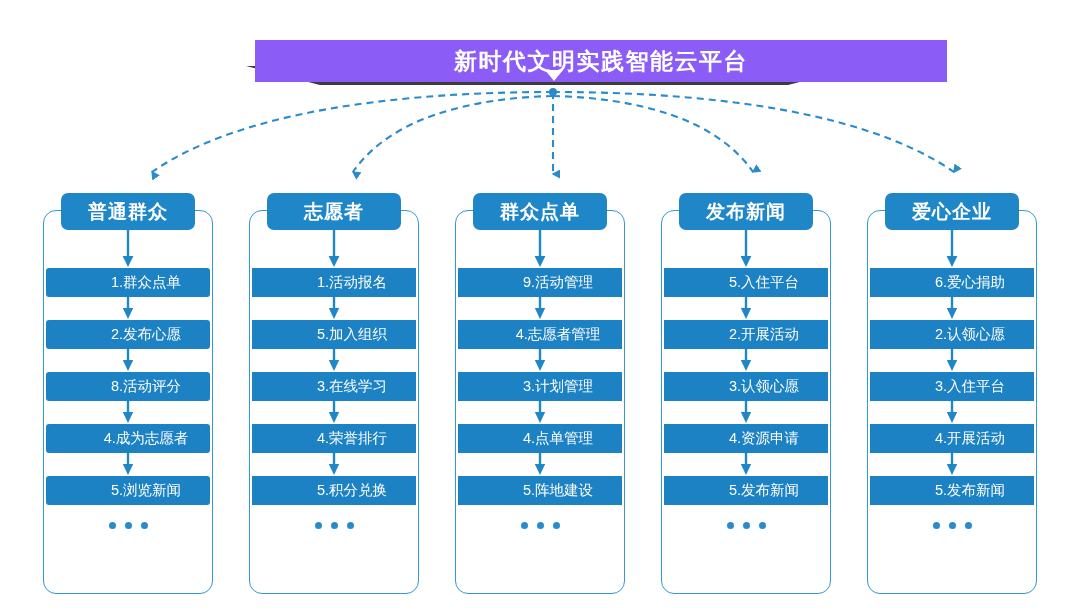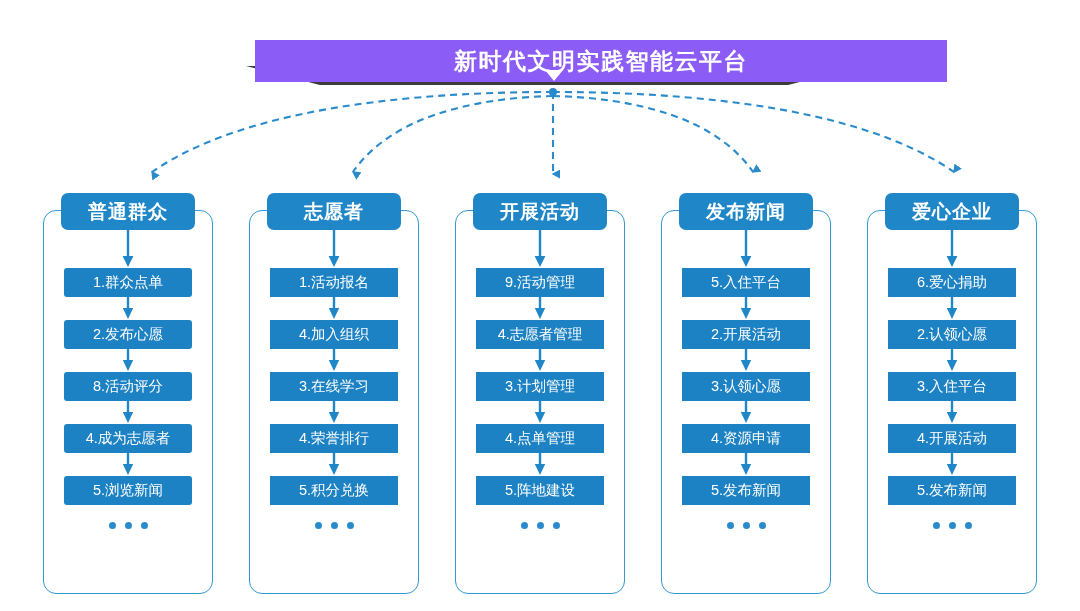--- a/index.html
+++ b/index.html
@@ -139,20 +139,21 @@
     z-index: 2;
     width: 128px;
     height: 29px;
     background: #1c82c4;
     display: flex;
     align-items: center;
     justify-content: center;
     color: #ffffff;
     font-size: 14.5px;
     white-space: nowrap;
+    padding-left: 36px;
   }
   .column.rounded-items .item-box { border-radius: 3px; }
 
   .ellipsis {
     position: relative;
     z-index: 2;
     margin-top: 17px;
     display: flex;
     gap: 9px;
     align-items: center;
@@ -246,21 +247,21 @@
           <path d="M1.6,26 L12.4,26 L7,37 Z" fill="#1f86c8"></path>
         </svg>
       </div>
       <div class="item-box">1.活动报名</div>
       <div class="arrow-short">
         <svg width="14" height="23" viewBox="0 0 14 23">
           <path d="M7,0 L7,13" stroke="#1f86c8" stroke-width="2.4" fill="none"></path>
           <path d="M1.8,11 L12.2,11 L7,22 Z" fill="#1f86c8"></path>
         </svg>
       </div>
-      <div class="item-box">4.加入组织</div>
+      <div class="item-box">5.加入组织</div>
       <div class="arrow-short">
         <svg width="14" height="23" viewBox="0 0 14 23">
           <path d="M7,0 L7,13" stroke="#1f86c8" stroke-width="2.4" fill="none"></path>
           <path d="M1.8,11 L12.2,11 L7,22 Z" fill="#1f86c8"></path>
         </svg>
       </div>
       <div class="item-box">3.在线学习</div>
       <div class="arrow-short">
         <svg width="14" height="23" viewBox="0 0 14 23">
           <path d="M7,0 L7,13" stroke="#1f86c8" stroke-width="2.4" fill="none"></path>
@@ -276,21 +277,21 @@
       </div>
       <div class="item-box">5.积分兑换</div>
       <div class="ellipsis" title="...">
         <span></span>
         <span></span>
         <span></span>
       </div>
     </div>
     <div class="column">
       <div class="column-outline"></div>
-      <div class="col-header">开展活动</div>
+      <div class="col-header">群众点单</div>
       <div class="arrow-long">
         <svg width="14" height="38" viewBox="0 0 14 38">
           <path d="M7,0 L7,28" stroke="#1f86c8" stroke-width="2.4" fill="none"></path>
           <path d="M1.6,26 L12.4,26 L7,37 Z" fill="#1f86c8"></path>
         </svg>
       </div>
       <div class="item-box">9.活动管理</div>
       <div class="arrow-short">
         <svg width="14" height="23" viewBox="0 0 14 23">
           <path d="M7,0 L7,13" stroke="#1f86c8" stroke-width="2.4" fill="none"></path>

